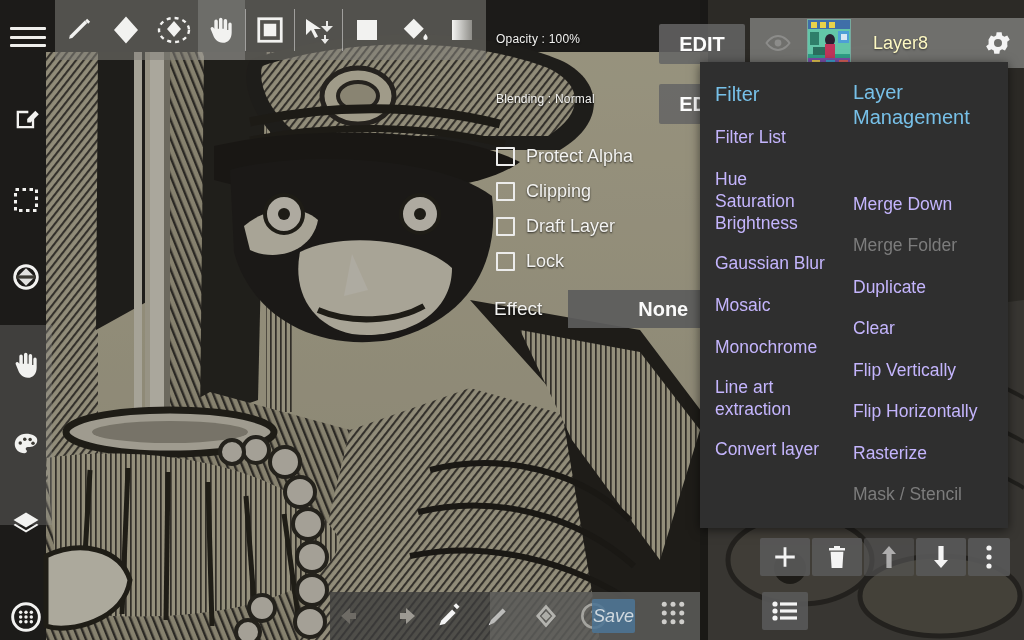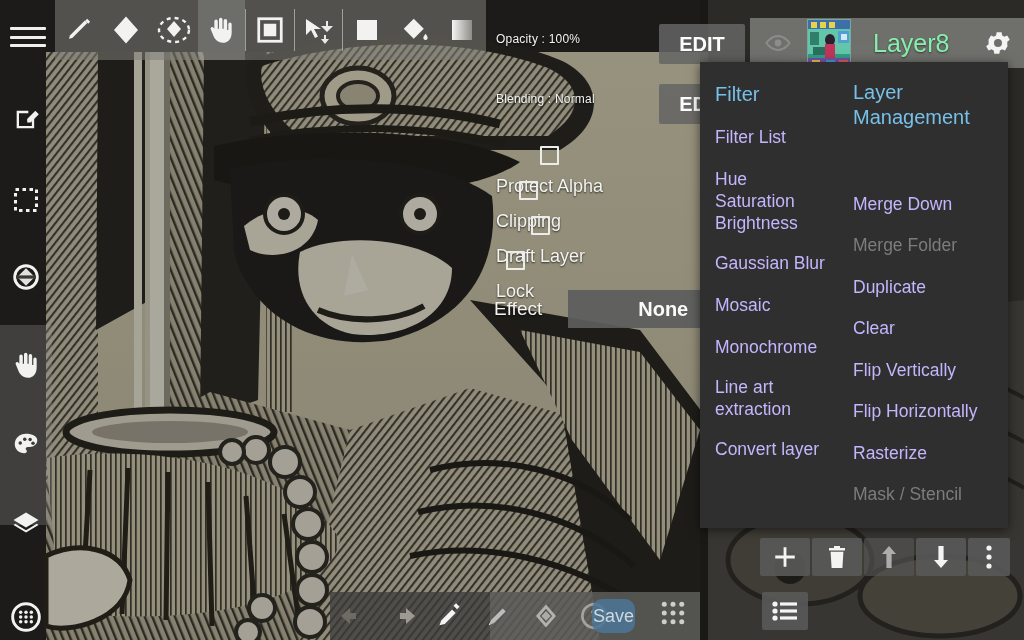--- a/index.html
+++ b/index.html
@@ -64,21 +64,21 @@
   #layer-props {
     position: absolute; left: 490px; top: 14px; width: 225px; height: 320px;
     color: #f3f3f1;
   }
   .prop-line { font-size: 12px; letter-spacing: .2px; text-shadow: 0 1px 2px rgba(0,0,0,.75); }
   #opacity-row { position: absolute; left: 6px; top: 18px; }
   #blending-row { position: absolute; left: 6px; top: 78px; }
   .check-row {
     position: absolute; left: 6px;
     display: flex; align-items: center; gap: 11px;
-    font-size: 18px; text-shadow: 0 1px 2px rgba(0,0,0,.75); flex-direction: column;
+    font-size: 18px; text-shadow: 0 1px 2px rgba(0,0,0,.75);
   }
   .cbox {
     width: 19px; height: 19px; border: 2px solid #ececeb; background: transparent;
     border-radius: 1px;
   }
   #row-protect { top: 132px; }
   #row-clipping { top: 167px; }
   #row-draft { top: 202px; }
   #row-lock { top: 237px; }
 
@@ -110,21 +110,21 @@
     display: flex; align-items: center;
   }
   #eye-btn { width: 55px; height: 50px; display:flex; align-items:center; justify-content:center; }
   #layer-thumb {
     width: 44px; height: 48px; margin-left: 2px;
     border: 1px solid rgba(255,255,255,.35);
     position: relative; overflow: hidden; background: #2e7d6b;
   }
   #layer-thumb svg { display:block; width: 44px; height: 48px; }
   #layer-name {
-    flex: 1; padding-left: 22px; color: #86efac; font-size: 25px;
+    flex: 1; padding-left: 22px; color: #fef9c3; font-size: 18px;
     text-shadow: 0 1px 2px rgba(0,0,0,.5);
   }
   #gear-btn { width: 52px; height: 50px; display:flex; align-items:center; justify-content:center; }
 
   
   #menu-panel {
     position: absolute; left: 700px; top: 62px; width: 308px; height: 466px;
     background: #2f2f2f;
     box-shadow: 0 2px 10px rgba(0,0,0,.55);
   }
@@ -152,21 +152,22 @@
   #bottom-bar-2 {
     position: absolute; left: 490px; top: 592px; width: 210px; height: 48px;
     background: rgba(120,120,116,0.45);
   }
   .bbtn { width: 48px; height: 48px; display: flex; align-items: center; justify-content: center; }
   #save-btn {
     position: absolute; left: 592px; top: 599px; width: 43px; height: 34px;
     background: rgba(76,116,148,0.88);
     color: #cfd8de; font-size: 18px;
     display: flex; align-items: center; justify-content: center;
-    border-radius: 10px;
+    border-radius: 2px;
+    font-style: italic;
   }
   #grid-btn { position: absolute; left: 658px; top: 598px; width: 36px; height: 36px; }
 
   
   .sq-btn {
     position: absolute; width: 50px; height: 38px;
     background: rgba(88,88,88,0.92);
     display: flex; align-items: center; justify-content: center;
     border-radius: 2px;
   }

